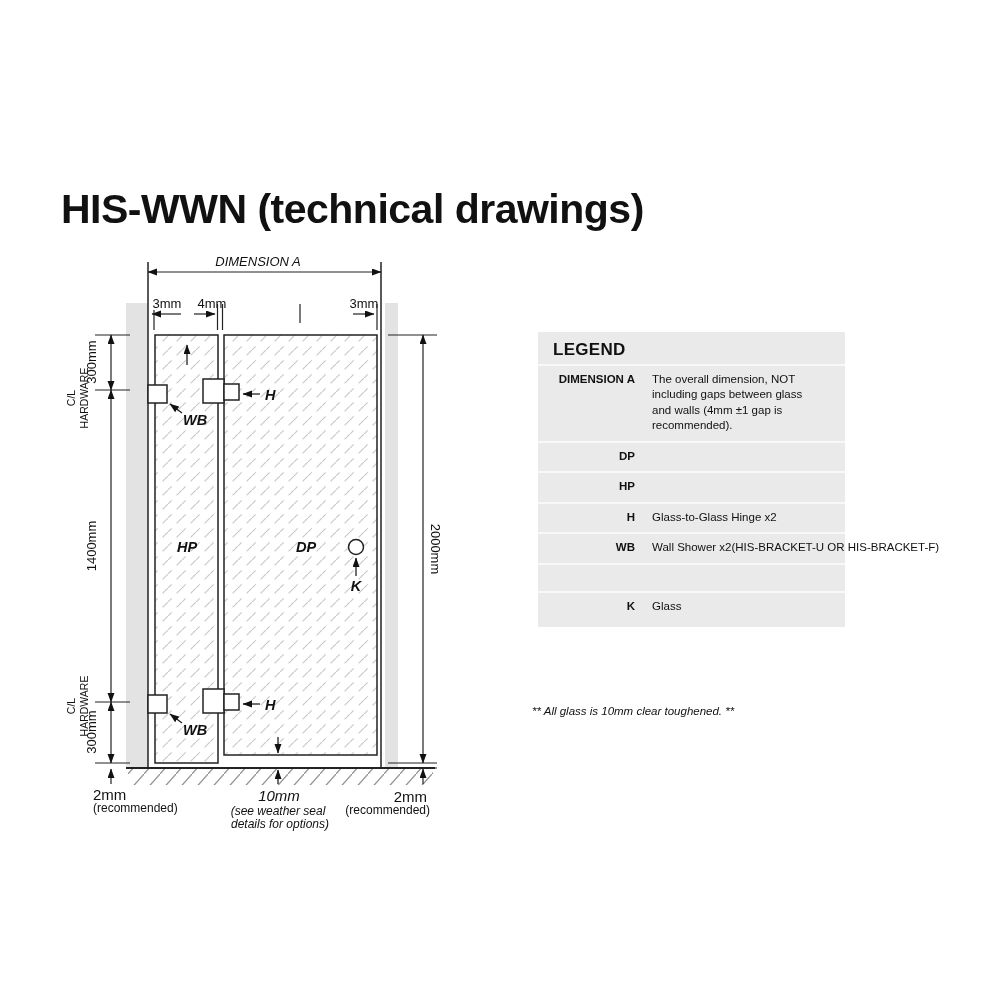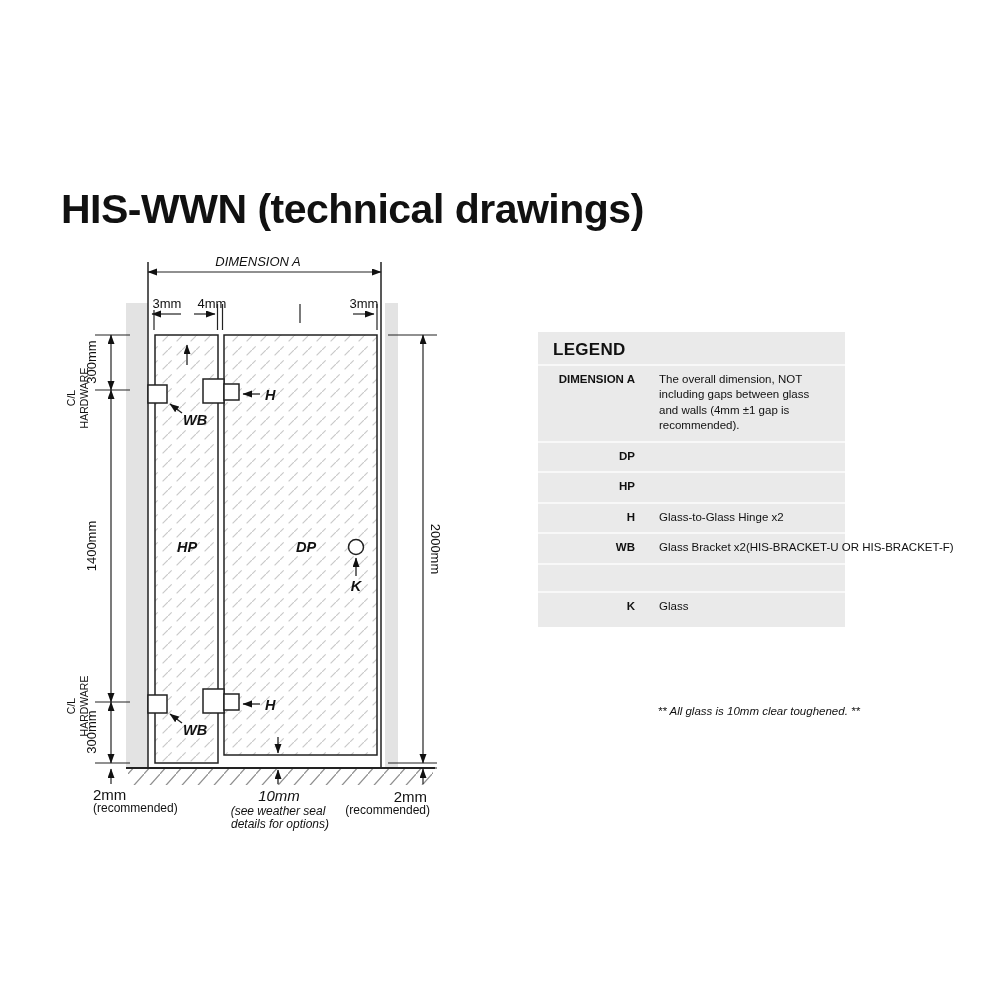--- a/index.html
+++ b/index.html
@@ -16,24 +16,24 @@
   .big{font-size:15px;}
   .bigi{font-size:15px;font-style:italic;}
   .note{font-size:12px;}
   .notei{font-size:12px;font-style:italic;}
   
   .legend{position:absolute;left:538px;top:332px;width:307px;background:#eaeaea;font-size:11.5px;line-height:15.5px;}
   .legend-header{font-size:17px;font-weight:bold;padding:10px 8px 6px 15px;border-bottom:2px solid #f8f8f8;letter-spacing:0.3px;}
   .legend-row{display:grid;grid-template-columns:97px auto;column-gap:17px;padding:6px 0 7px 0;border-bottom:2px solid #f8f8f8;}
   .legend-row:last-child{border-bottom:none;min-height:21px;}
   .legend-row .term{font-weight:bold;text-align:right;}
-  .legend-row .desc{white-space:pre-line;margin-left:7px;}
+  .legend-row .desc{white-space:pre-line;}
   .legend-row .desc.oneline{white-space:nowrap;}
   .legend-row.empty{min-height:13px;}
-  .legend-footnote{position:absolute;left:553px;top:705px;width:307px;text-align:right;font-size:11.5px;font-style:italic;}
+  .legend-footnote{position:absolute;left:532px;top:705px;width:307px;text-align:left;font-size:11.5px;font-style:italic;}
 </style>
 </head>
 <body>
 
 <div class="page-title">HIS-WWN (technical drawings)</div>
 
 <div class="drawing">
 <svg width="460" height="600" viewBox="55 245 460 600" xmlns="http://www.w3.org/2000/svg">
   <defs>
     <pattern id="glassHatch" width="14" height="14" patternUnits="userSpaceOnUse">
@@ -154,21 +154,21 @@
   </div>
   <div class="legend-row">
     <div class="term">HP</div>
   </div>
   <div class="legend-row">
     <div class="term">H</div>
     <div class="desc">Glass-to-Glass Hinge x2</div>
   </div>
   <div class="legend-row">
     <div class="term">WB</div>
-    <div class="desc oneline">Glass Bracket x2(HIS-BRACKET-U OR HIS-BRACKET-F)</div>
+    <div class="desc oneline">Wall Shower x2(HIS-BRACKET-U OR HIS-BRACKET-F)</div>
   </div>
   <div class="legend-row empty">
     <div class="term"></div>
     <div class="desc"></div>
   </div>
   <div class="legend-row">
     <div class="term">K</div>
     <div class="desc">Glass</div>
   </div>
 </div>

